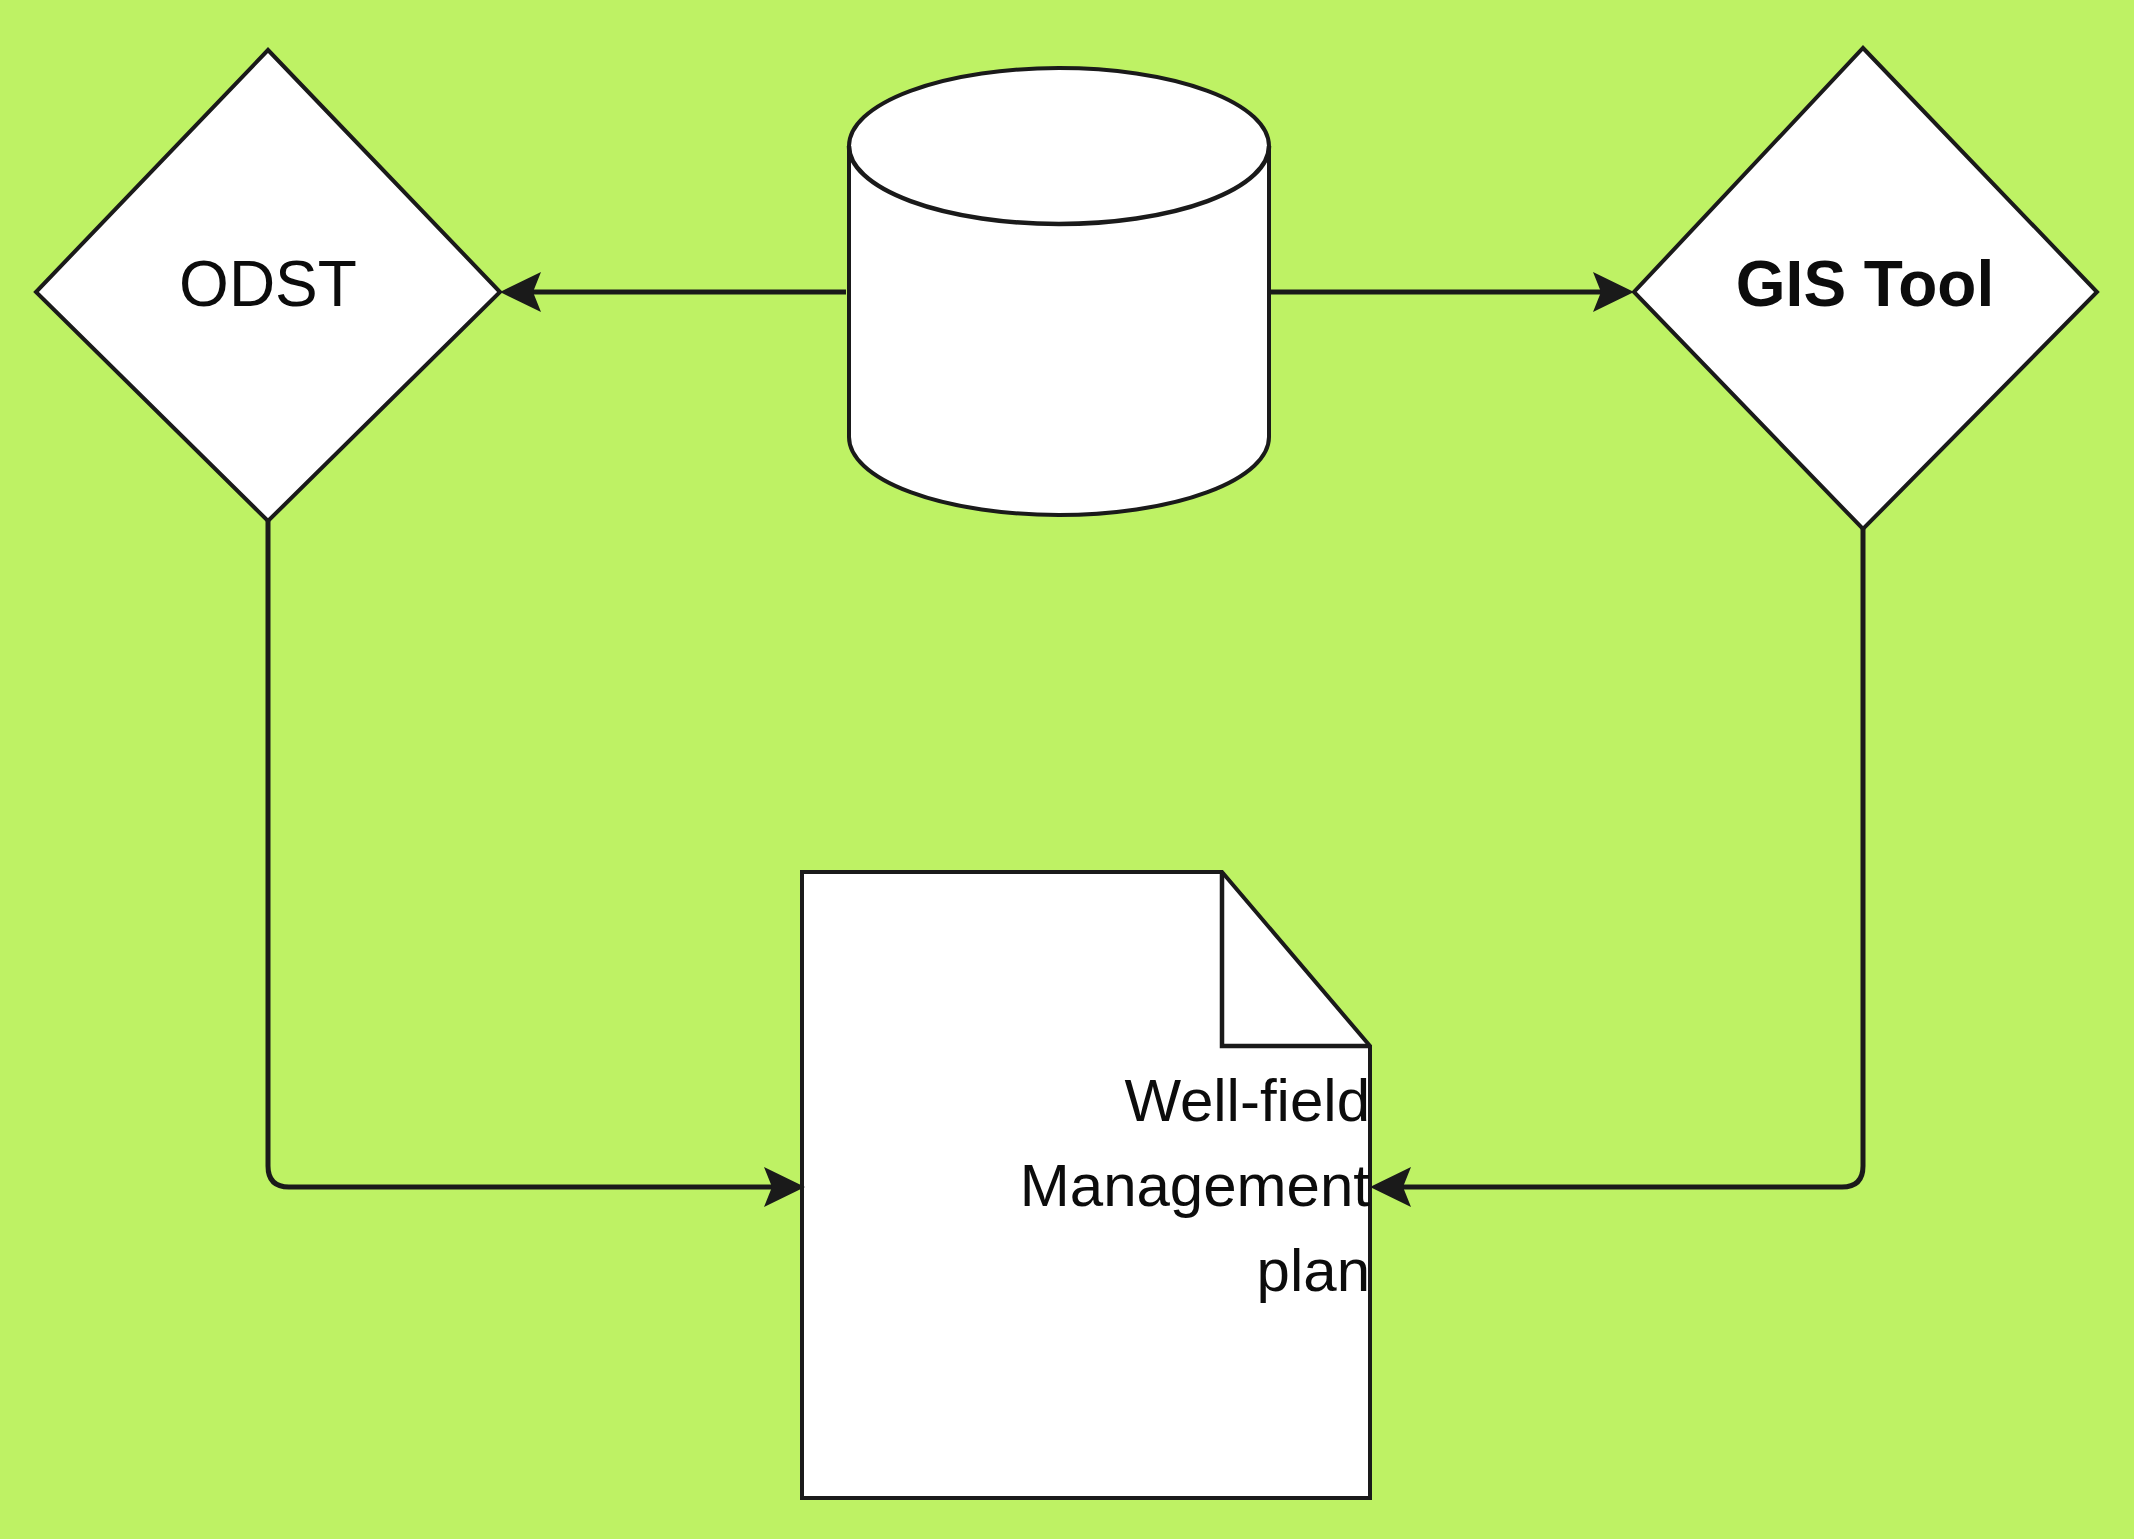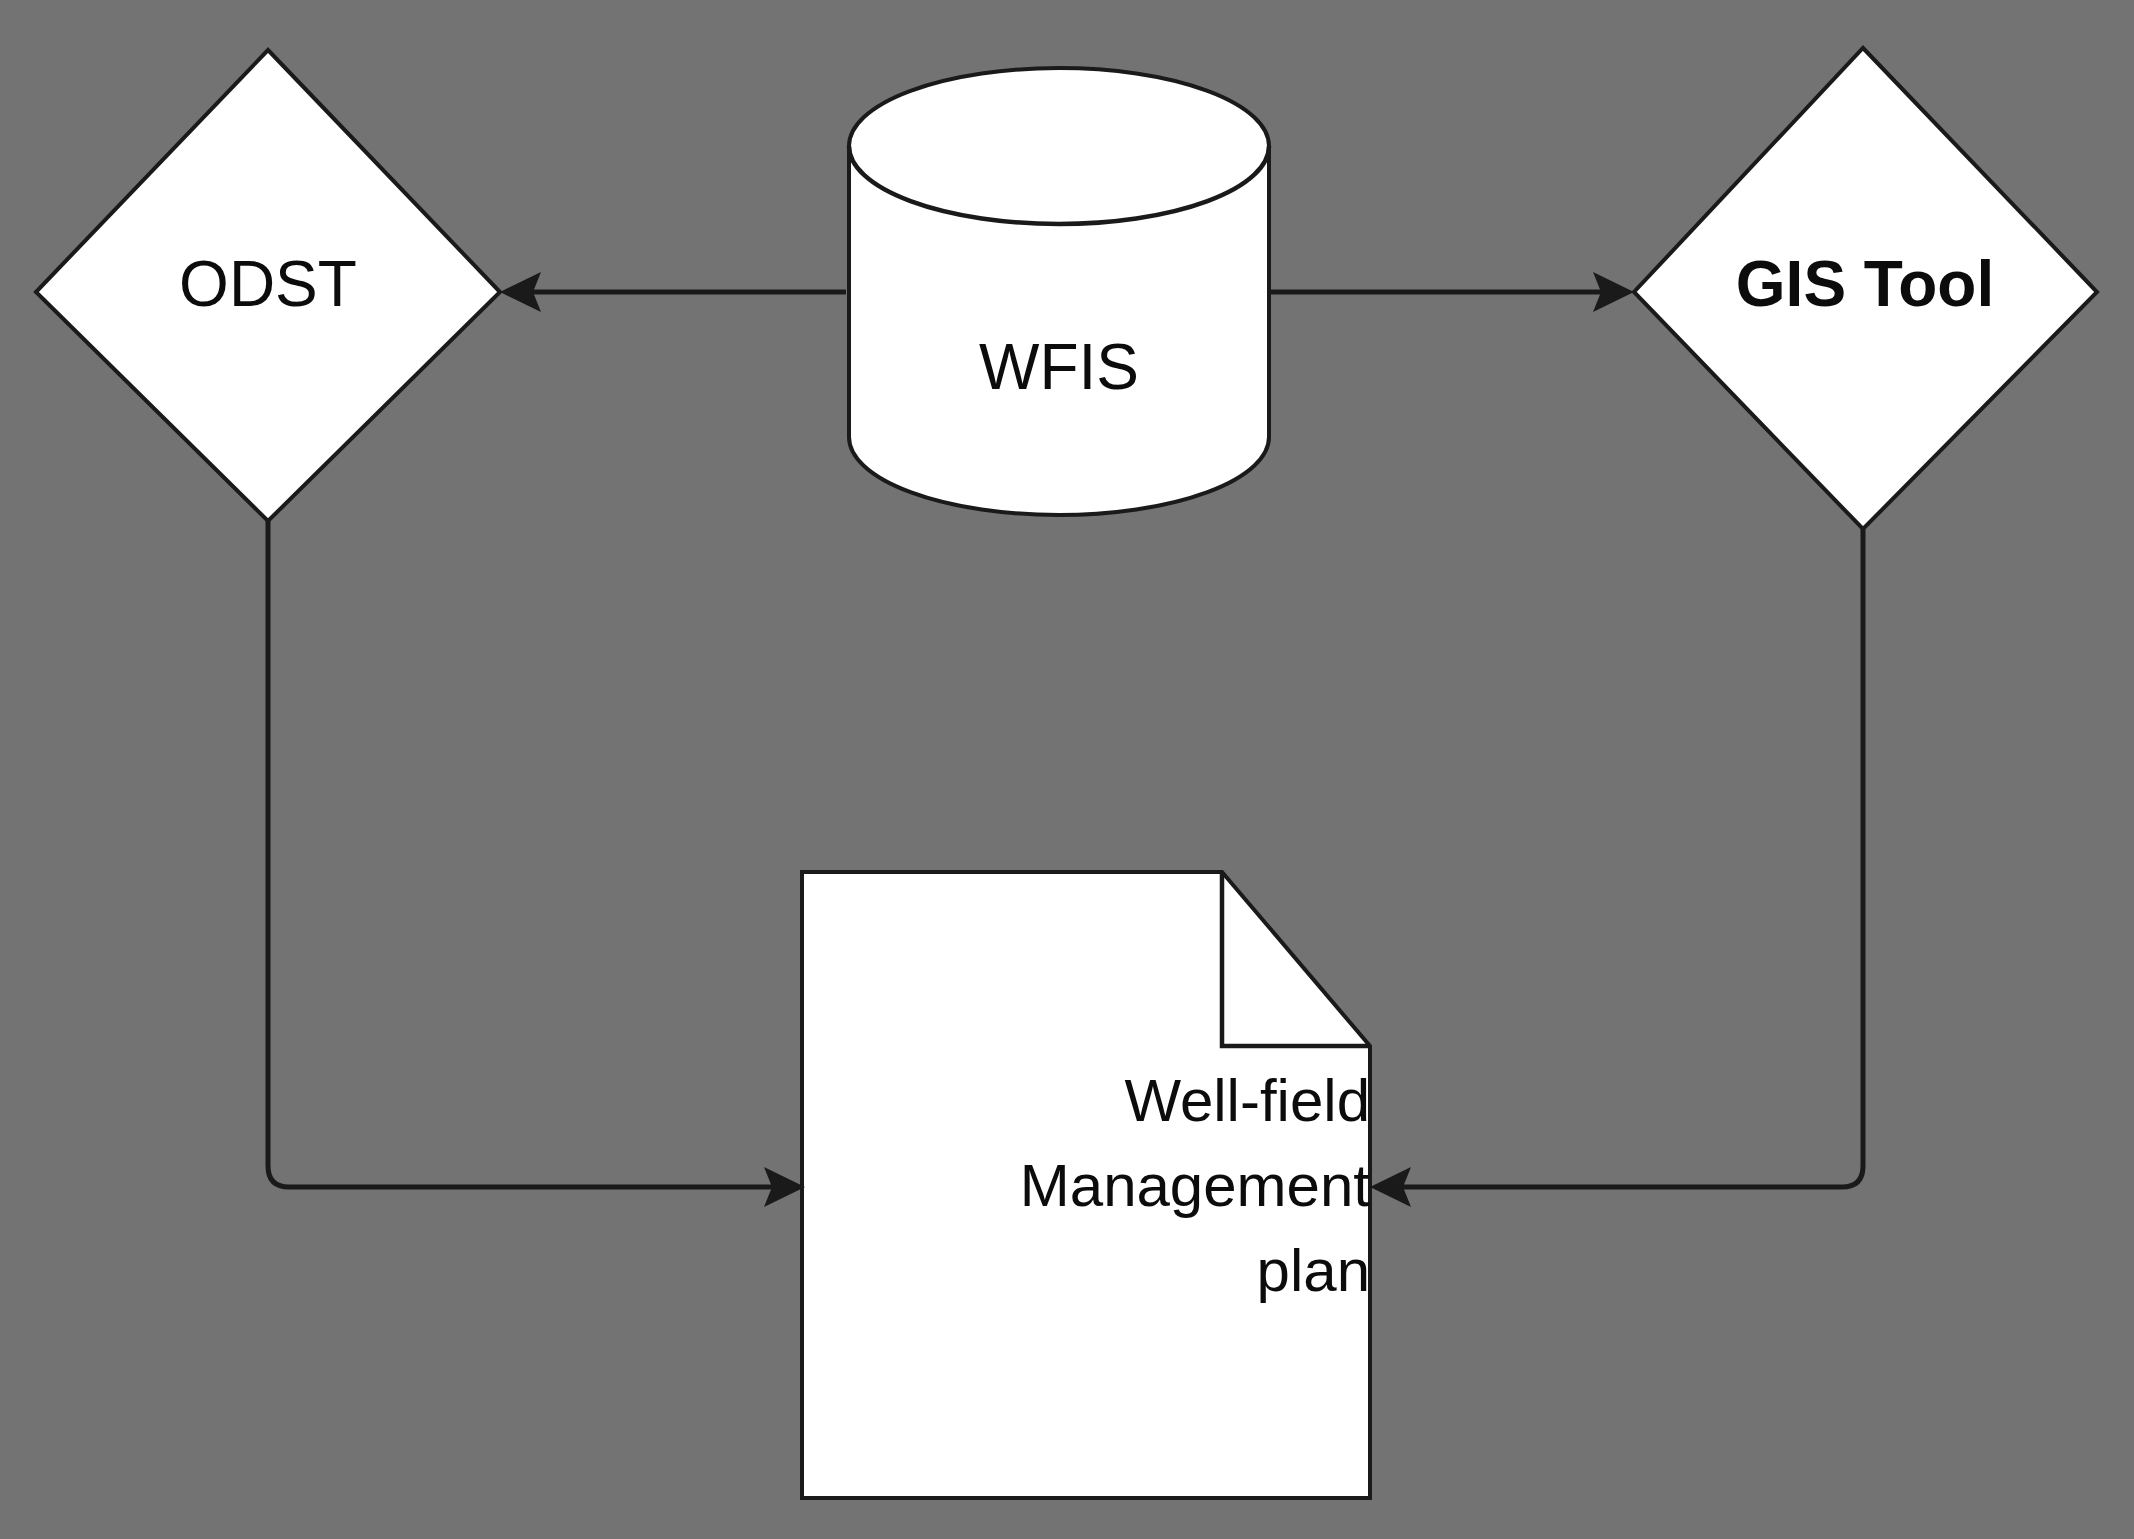--- a/index.html
+++ b/index.html
@@ -10,21 +10,21 @@
   body {
     width: 2134px;
     height: 1539px;
     font-family: "Liberation Sans", sans-serif;
     overflow: hidden;
   }
   #diagram-root {
     position: relative;
     width: 2134px;
     height: 1539px;
-    background: #737373;
+    background: #bef264;
   }
   svg.canvas {
     position: absolute;
     top: 0;
     left: 0;
     width: 2134px;
     height: 1539px;
   }
   .shape-stroke {
     fill: #ffffff;
@@ -124,21 +124,20 @@
 
     <g>
       <path class="connector" d="M 1863,527 L 1863,1166 Q 1863,1187 1842,1187 L 1394,1187"></path>
       <polygon class="arrowhead" points="1370,1187 1411,1167 1403,1187 1411,1207"></polygon>
     </g>
 
   </svg>
 
   <div class="node-label" id="label-odst">ODST</div>
 
-  <div class="node-label" id="label-wfis">WFIS</div>
 
   <div class="node-label" id="label-gis">GIS Tool</div>
 
   <div class="node-label" id="label-doc">Well-field
 Management
 plan</div>
 
 </div>
 
 </body></html>

